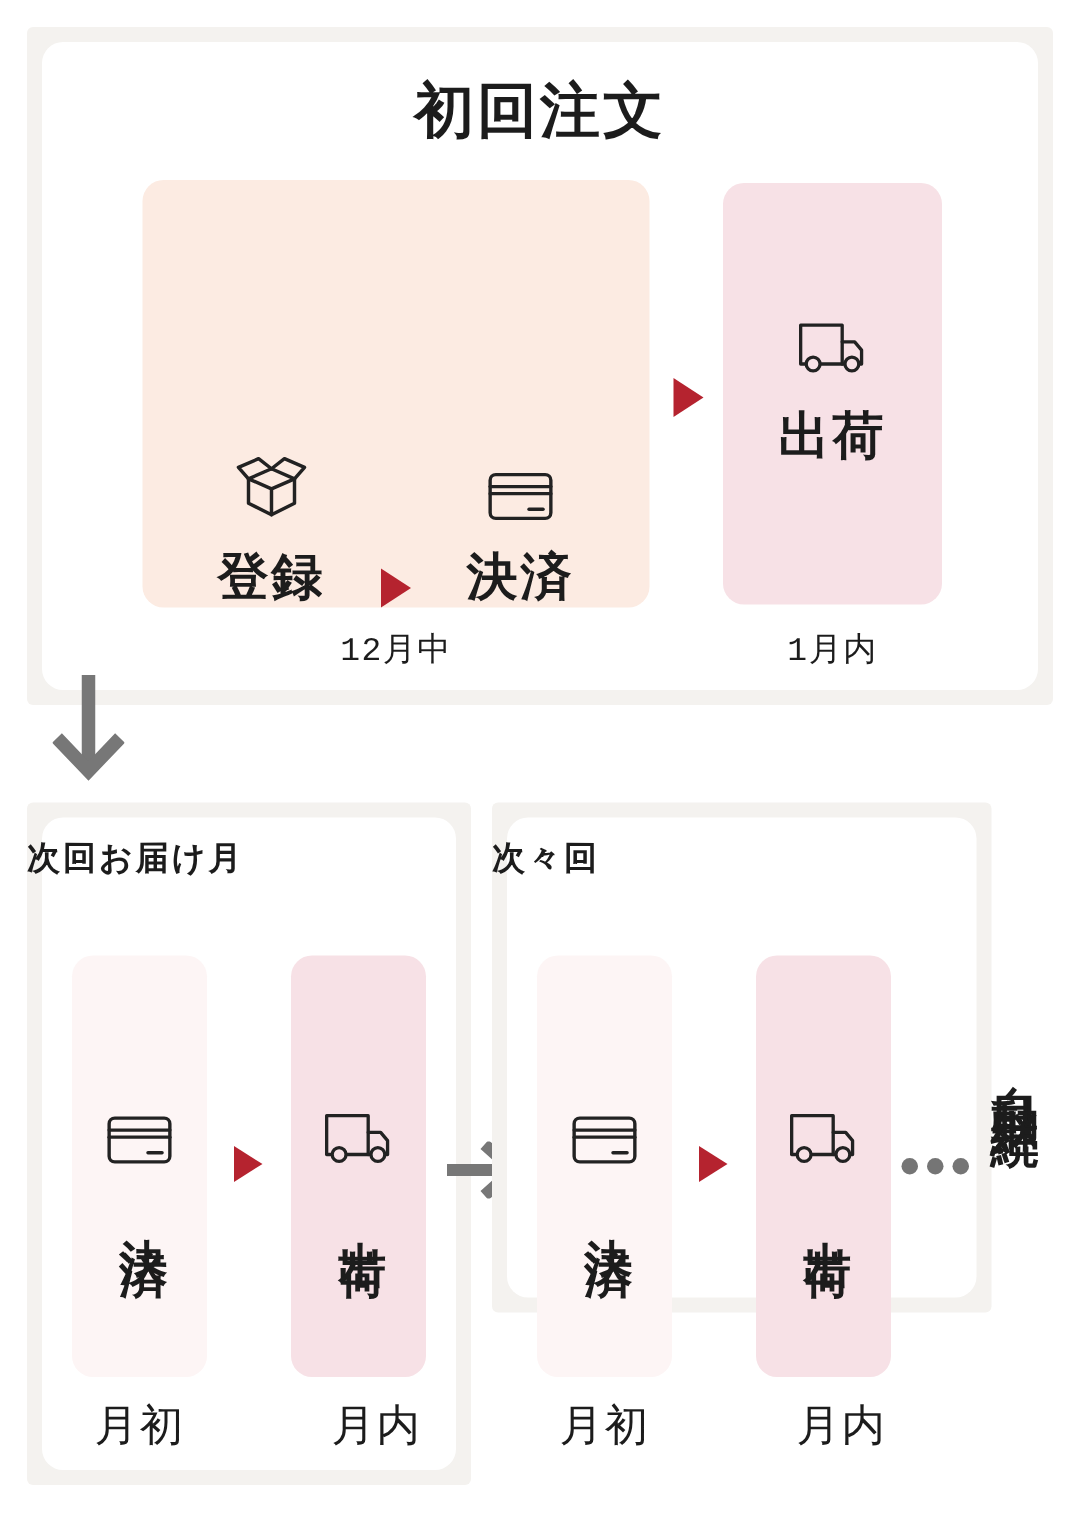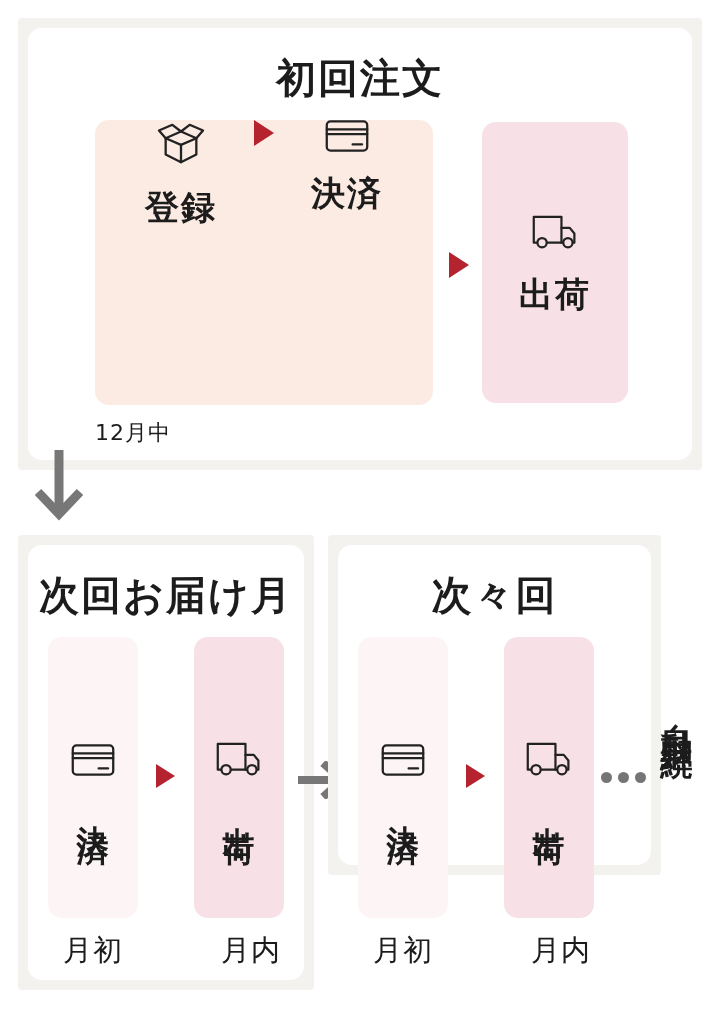--- a/index.html
+++ b/index.html
@@ -1,54 +1,54 @@
 <!DOCTYPE html>
 <html><head>
 <meta charset="utf-8">
 <style>
   html,body { margin:0; padding:0; background:#ffffff; }
   #page {
     position:relative; width:720px; height:1011px; background:#ffffff;
     font-family:"DejaVu Sans", sans-serif; color:#1c1c1c; overflow:hidden;
   }
   
-  .card { position:absolute; background:#f4f2ef; border-radius:4px; }
+  .card { position:absolute; background:#f4f2ef; border-radius:4px;font-family:Liberation Mono, monospace; }
   .card-inner { position:absolute; inset:10px; background:#ffffff; border-radius:14px; }
   #top-card { left:18px; top:18px; width:684px; height:452px; }
   #bl-card  { left:18px; top:535px; width:296px; height:455px; }
   #br-card  { left:328px; top:535px; width:296px; height:340px;padding-left:37px; }
 
   
   .top-title-row { position:absolute; left:0; right:0; top:40px;
     display:flex; justify-content:center; align-items:flex-end; gap:12px; }
   .top-title { font-size:40px; font-weight:bold; letter-spacing:2px; line-height:1; }
   .top-title-note { font-size:23px; font-weight:500; letter-spacing:1px; padding-bottom:5px; line-height:1; }
 
   .peach-box { position:absolute; left:77px; top:102px; width:338px; height:285px;
     border-radius:14px; background:#fcebe2;
-    display:flex; align-items:flex-start; justify-content:center; gap:14px; }
+    display:flex; align-items:flex-end; justify-content:center; gap:14px; }
   .pink-box { position:absolute; left:464px; top:104px; width:146px; height:281px;
     border-radius:14px; background:#f7e1e6;
     display:flex; flex-direction:column; align-items:center; justify-content:center; gap:26px; }
 
   .step-col { display:flex; flex-direction:column; align-items:center; gap:24px; width:118px; }
   .step-label-h { font-size:34px; font-weight:bold; letter-spacing:2px; line-height:1; }
 
   .tri-right { width:0; height:0;
     border-top:13px solid transparent; border-bottom:13px solid transparent;
     border-left:20px solid #b5232f; }
   .tri-abs-top { position:absolute; left:431px; top:234px; }
 
-  .period-label { position:absolute; font-size:22px; text-align:left; letter-spacing:1px; }
+  .period-label { position:absolute; font-size:22px; text-align:center; letter-spacing:1px; }
   .period-register { left:77px; width:338px; top:400px; }
   .period-ship-top { left:464px; width:146px; top:400px; }
 
   
-  .bottom-title { position:absolute; left:0; right:0; top:40px; text-align:center;
-    font-size:40px; font-weight:bold; letter-spacing:2px; line-height:1; }
+  .bottom-title { position:absolute; left:0; right:0; top:28px; text-align:left;
+    font-size:22px; font-weight:bold; letter-spacing:2px; line-height:1; }
   .v-col { position:absolute; top:102px; width:90px; height:281px; border-radius:14px;
     display:flex; flex-direction:column; align-items:center; justify-content:center; gap:24px; }
   .v-col.pay  { left:30px;  background:#fdf5f5; }
   .v-col.ship { left:176px; background:#f7e1e6; }
   .v-label { writing-mode:vertical-rl; text-orientation:upright;
     font-size:32px; font-weight:bold; letter-spacing:6px; line-height:1; }
   .bottom-tri { position:absolute; left:138px; top:229px;
     border-top-width:12px; border-bottom-width:12px; border-left-width:19px; }
   .bottom-period { position:absolute; top:396px; font-size:29px; text-align:center; letter-spacing:1px; }
   .bp-pay  { left:30px;  width:90px; }
@@ -116,20 +116,21 @@
           <path d="M3 31 V3 H33 V31 Z"></path>
           <path d="M33 15 H42 L47 21 V31 H33"></path>
           <circle cx="12" cy="31" r="5" fill="#f7e1e6"></circle>
           <circle cx="40" cy="31" r="5" fill="#f7e1e6"></circle>
         </svg>
       </span>
       <span class="step-label-h">出荷</span>
     </div>
 
     <div class="period-label period-register">12月中</div>
+    <div class="period-label period-ship-top">1月内</div>
   </div>
 
   <svg class="arrow-svg" id="down-arrow" width="48" height="74" viewBox="0 0 48 74" fill="none" stroke="#777777" stroke-width="9">
     <line x1="24" y1="0" x2="24" y2="60"></line>
     <polyline points="3,42 24,64 45,42"></polyline>
   </svg>
 
   <div class="card" id="bl-card">
     <div class="card-inner"></div>
 

